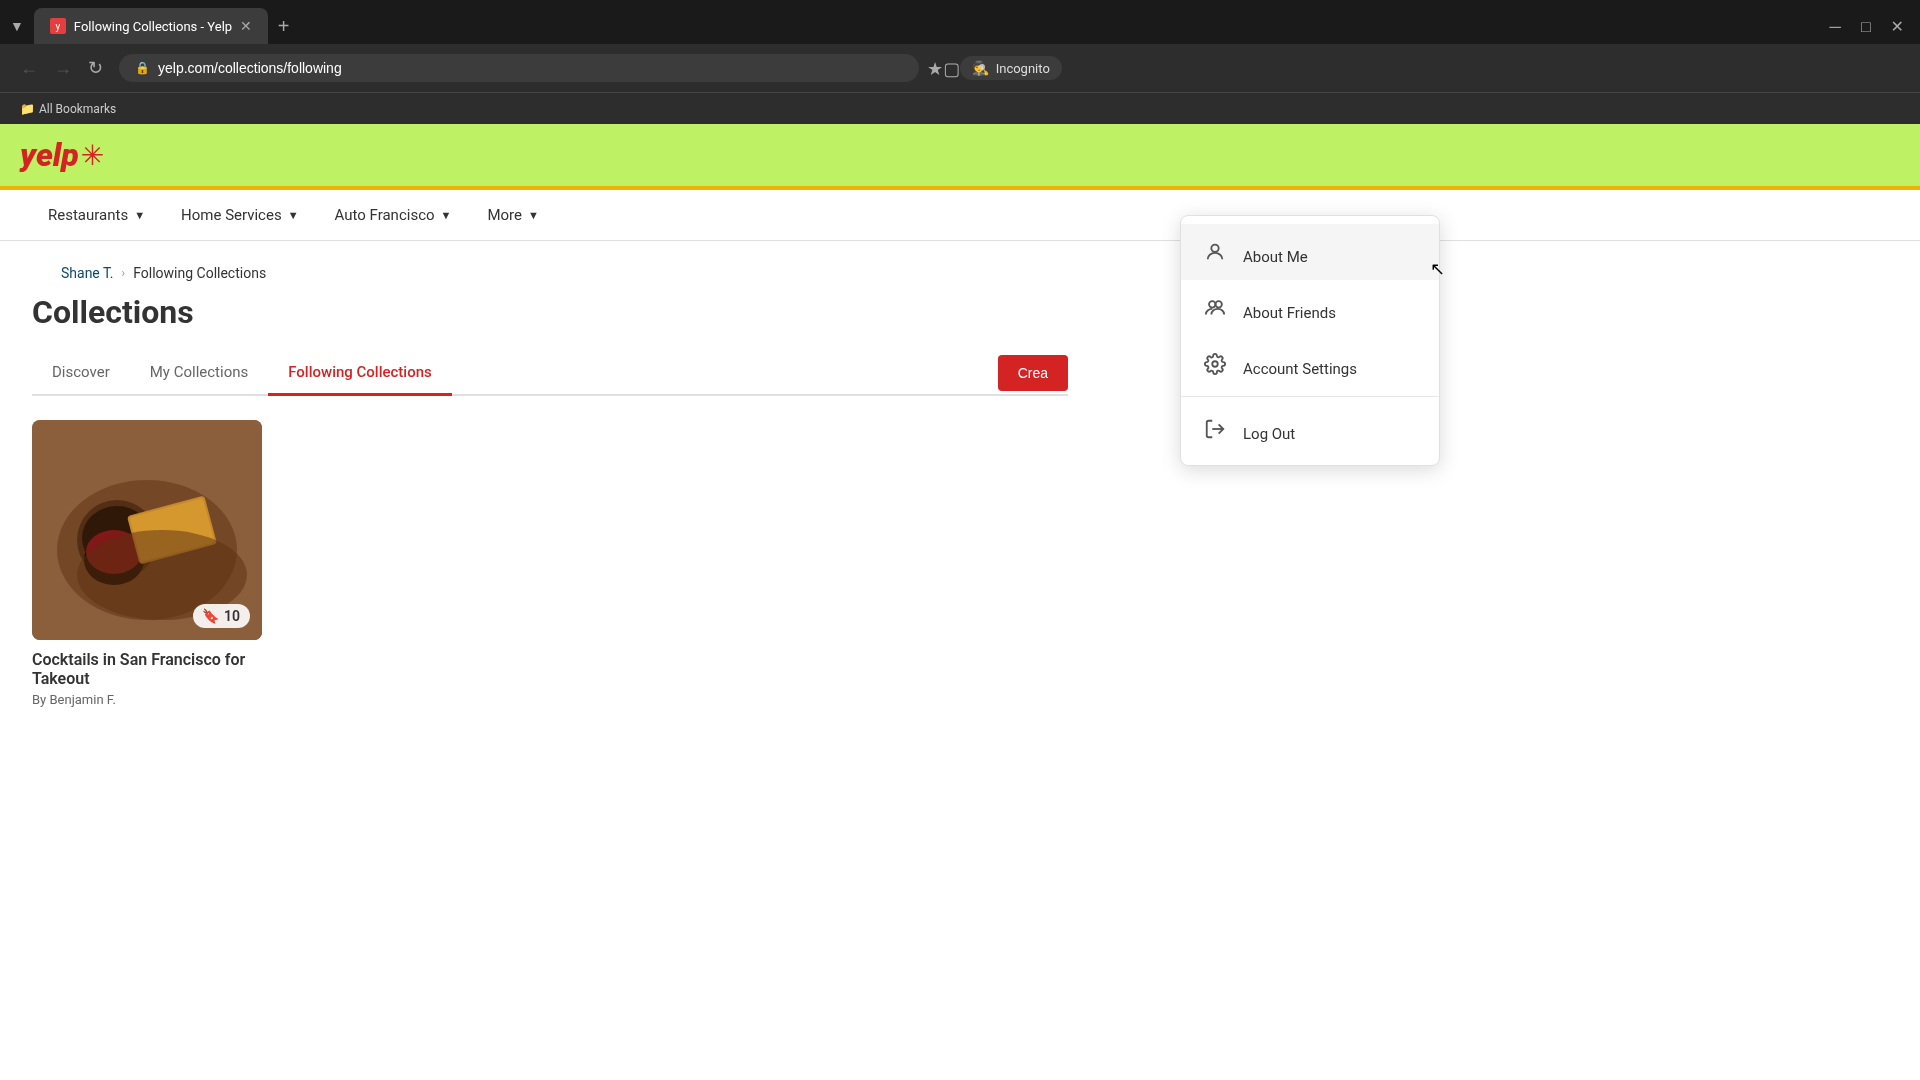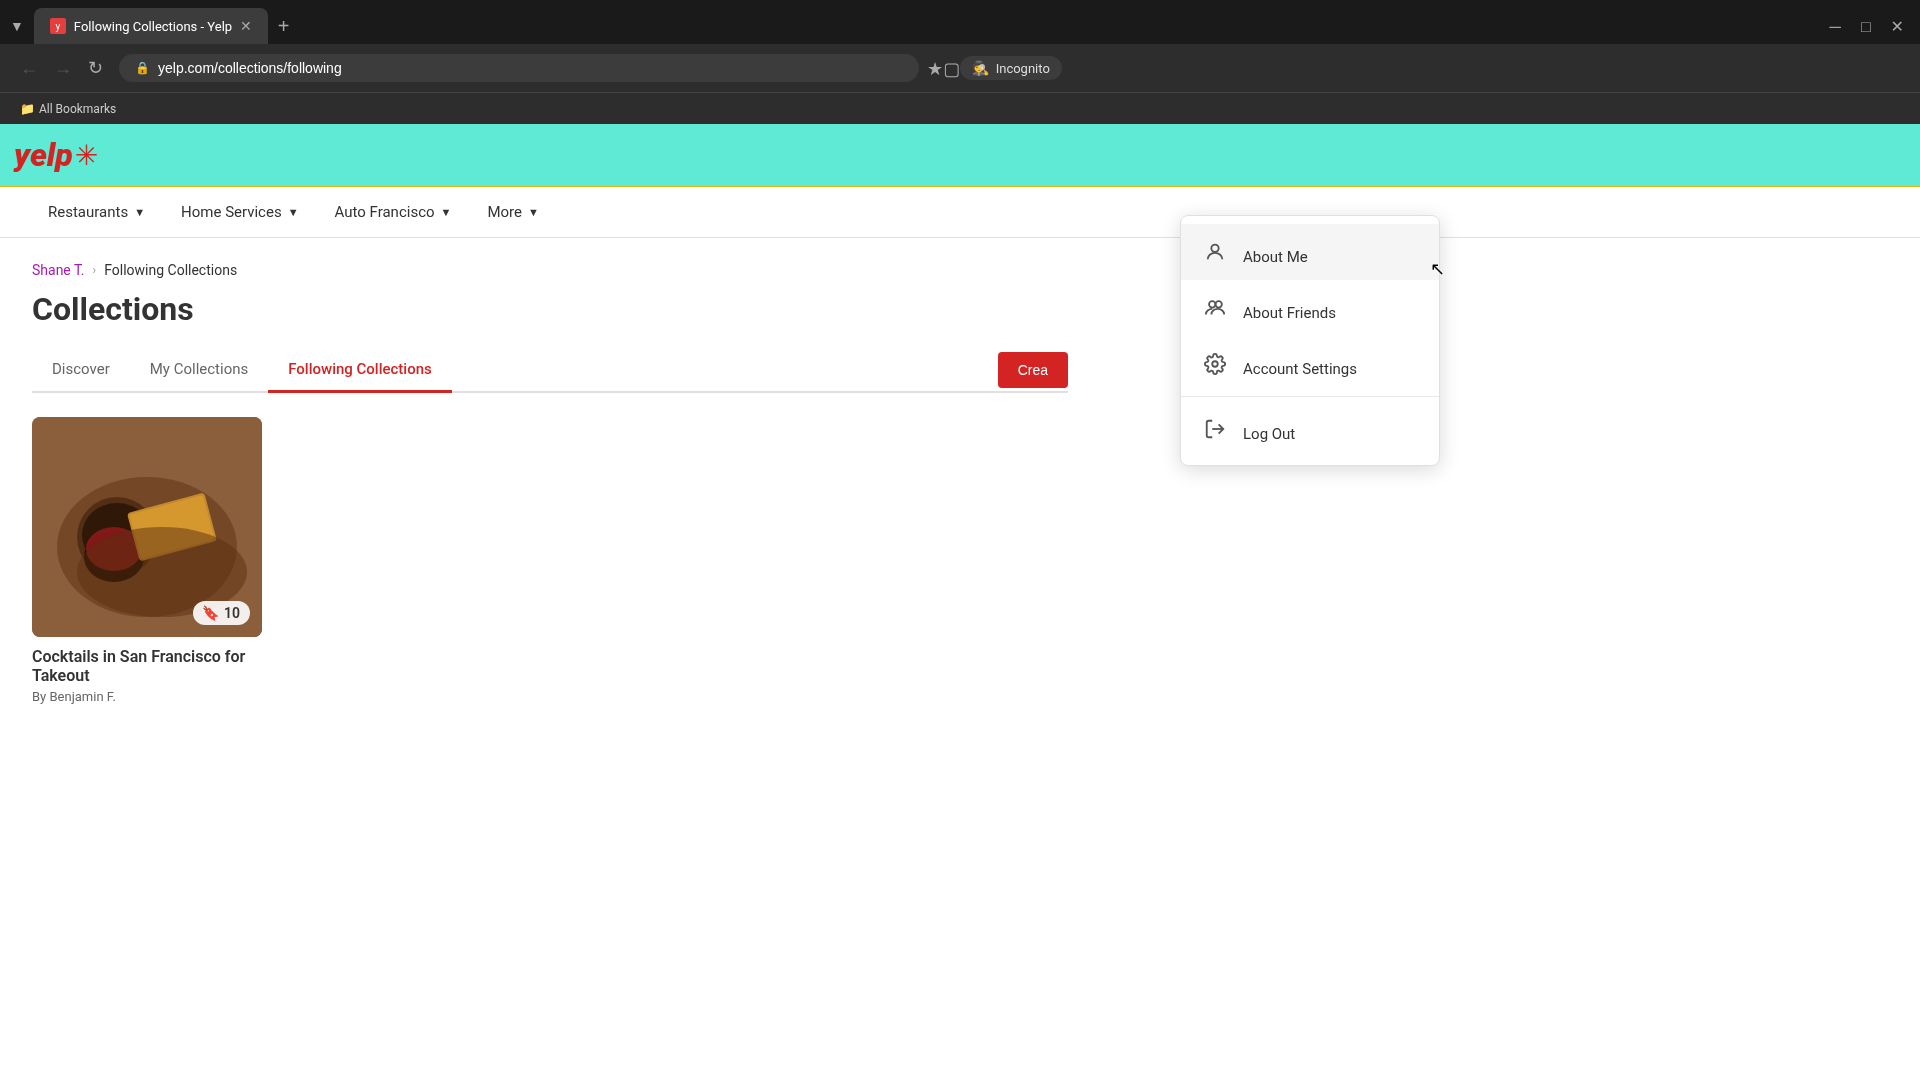--- a/index.html
+++ b/index.html
@@ -17,21 +17,21 @@
     .browser-nav-btn { background: none; border: none; color: #aaa; font-size: 18px; cursor: pointer; padding: 4px 8px; border-radius: 4px; }
     .browser-nav-btn.disabled { color: #555; cursor: default; }
     .address-bar { flex: 1; background: #3c3c3c; border-radius: 20px; padding: 6px 16px; color: #fff; font-size: 14px; display: flex; align-items: center; gap: 8px; max-width: 800px; margin: 0 8px; }
     .address-bar .lock-icon { color: #aaa; font-size: 12px; }
     .address-bar input { background: none; border: none; outline: none; color: #fff; font-size: 14px; flex: 1; }
     .incognito-badge { display: flex; align-items: center; gap: 6px; background: #3c3c3c; border-radius: 16px; padding: 4px 12px; font-size: 13px; color: #ddd; }
     .bookmarks-bar { background: #2d2d2d; padding: 4px 12px; height: 32px; display: flex; align-items: center; border-top: 1px solid #444; }
     .bookmarks-bar-item { display: flex; align-items: center; gap: 4px; color: #ccc; font-size: 12px; cursor: pointer; padding: 2px 8px; border-radius: 4px; }
 
     
-    .yelp-header { background: #5eead4; border-bottom: 1px solid #eab308; padding: 0 14px; }
+    .yelp-header { background: #bef264; border-bottom: 4px solid #eab308; padding: 0 20px; }
     .yelp-header-top { display: flex; align-items: center; gap: 16px; padding: 12px 0; }
     .yelp-logo { display: flex; align-items: center; margin-right: 16px; }
     .yelp-logo-text { font-size: 32px; font-weight: 900; color: #d32323; font-style: italic; }
     .yelp-logo-burst { color: #d32323; font-size: 28px; margin-left: 2px; }
     .search-container { display: flex; flex: 1; max-width: 900px; border: 1px solid #ccc; border-radius: 4px; overflow: hidden; }
     .search-input { flex: 1; padding: 12px 16px; border: none; outline: none; font-size: 15px; color: #999; }
     .search-location { flex: 1; padding: 12px 16px; border: none; outline: none; font-size: 15px; border-left: 1px solid #ccc; }
     .search-btn { background: #d32323; border: none; padding: 0 20px; cursor: pointer; color: white; font-size: 20px; }
     .header-links { display: flex; align-items: center; gap: 24px; margin-left: auto; }
     .header-link { font-size: 15px; color: #333; text-decoration: none; cursor: pointer; white-space: nowrap; }
@@ -39,21 +39,21 @@
     .avatar { width: 40px; height: 40px; border-radius: 50%; background: linear-gradient(135deg, #f6c06b, #e8956e, #c16e48); cursor: pointer; overflow: hidden; display: flex; align-items: center; justify-content: center; font-size: 18px; }
 
     
     .nav-bar { display: flex; align-items: center; gap: 4px; padding: 4px 32px; border-bottom: 1px solid #e0e0e0; text-align: center; }
     .nav-item { display: flex; align-items: center; gap: 6px; padding: 12px 16px; font-size: 15px; color: #333; cursor: pointer; border-radius: 4px; }
     .nav-chevron { font-size: 11px; }
 
     
     .main-content { padding: 24px 32px; max-width: 1100px; }
     .breadcrumb { display: flex; align-items: center; gap: 8px; font-size: 14px; margin-bottom: 12px; }
-    .breadcrumb-link { color: #a21caf; cursor: pointer; text-decoration: none; }
+    .breadcrumb-link { color: #0c4a6e; cursor: pointer; text-decoration: none; margin-left: 29px; }
     .breadcrumb-sep { color: #999; font-size: 12px; }
     .breadcrumb-current { color: #333; }
     .page-title { font-size: 32px; font-weight: 700; color: #333; margin-bottom: 20px; }
     .tabs-row { display: flex; align-items: center; gap: 0; border-bottom: 2px solid #e0e0e0; margin-bottom: 24px; }
     .tab-item { padding: 12px 20px; font-size: 15px; color: #666; cursor: pointer; border-bottom: 3px solid transparent; margin-bottom: -2px; }
     .tab-item.active { color: #d32323; border-bottom-color: #d32323; font-weight: 500; }
     .create-btn { background: #d32323; color: white; border: none; padding: 10px 20px; border-radius: 4px; font-size: 14px; cursor: pointer; margin-left: auto; }
 
     
     .collections-grid { display: flex; flex-wrap: wrap; gap: 24px; }

